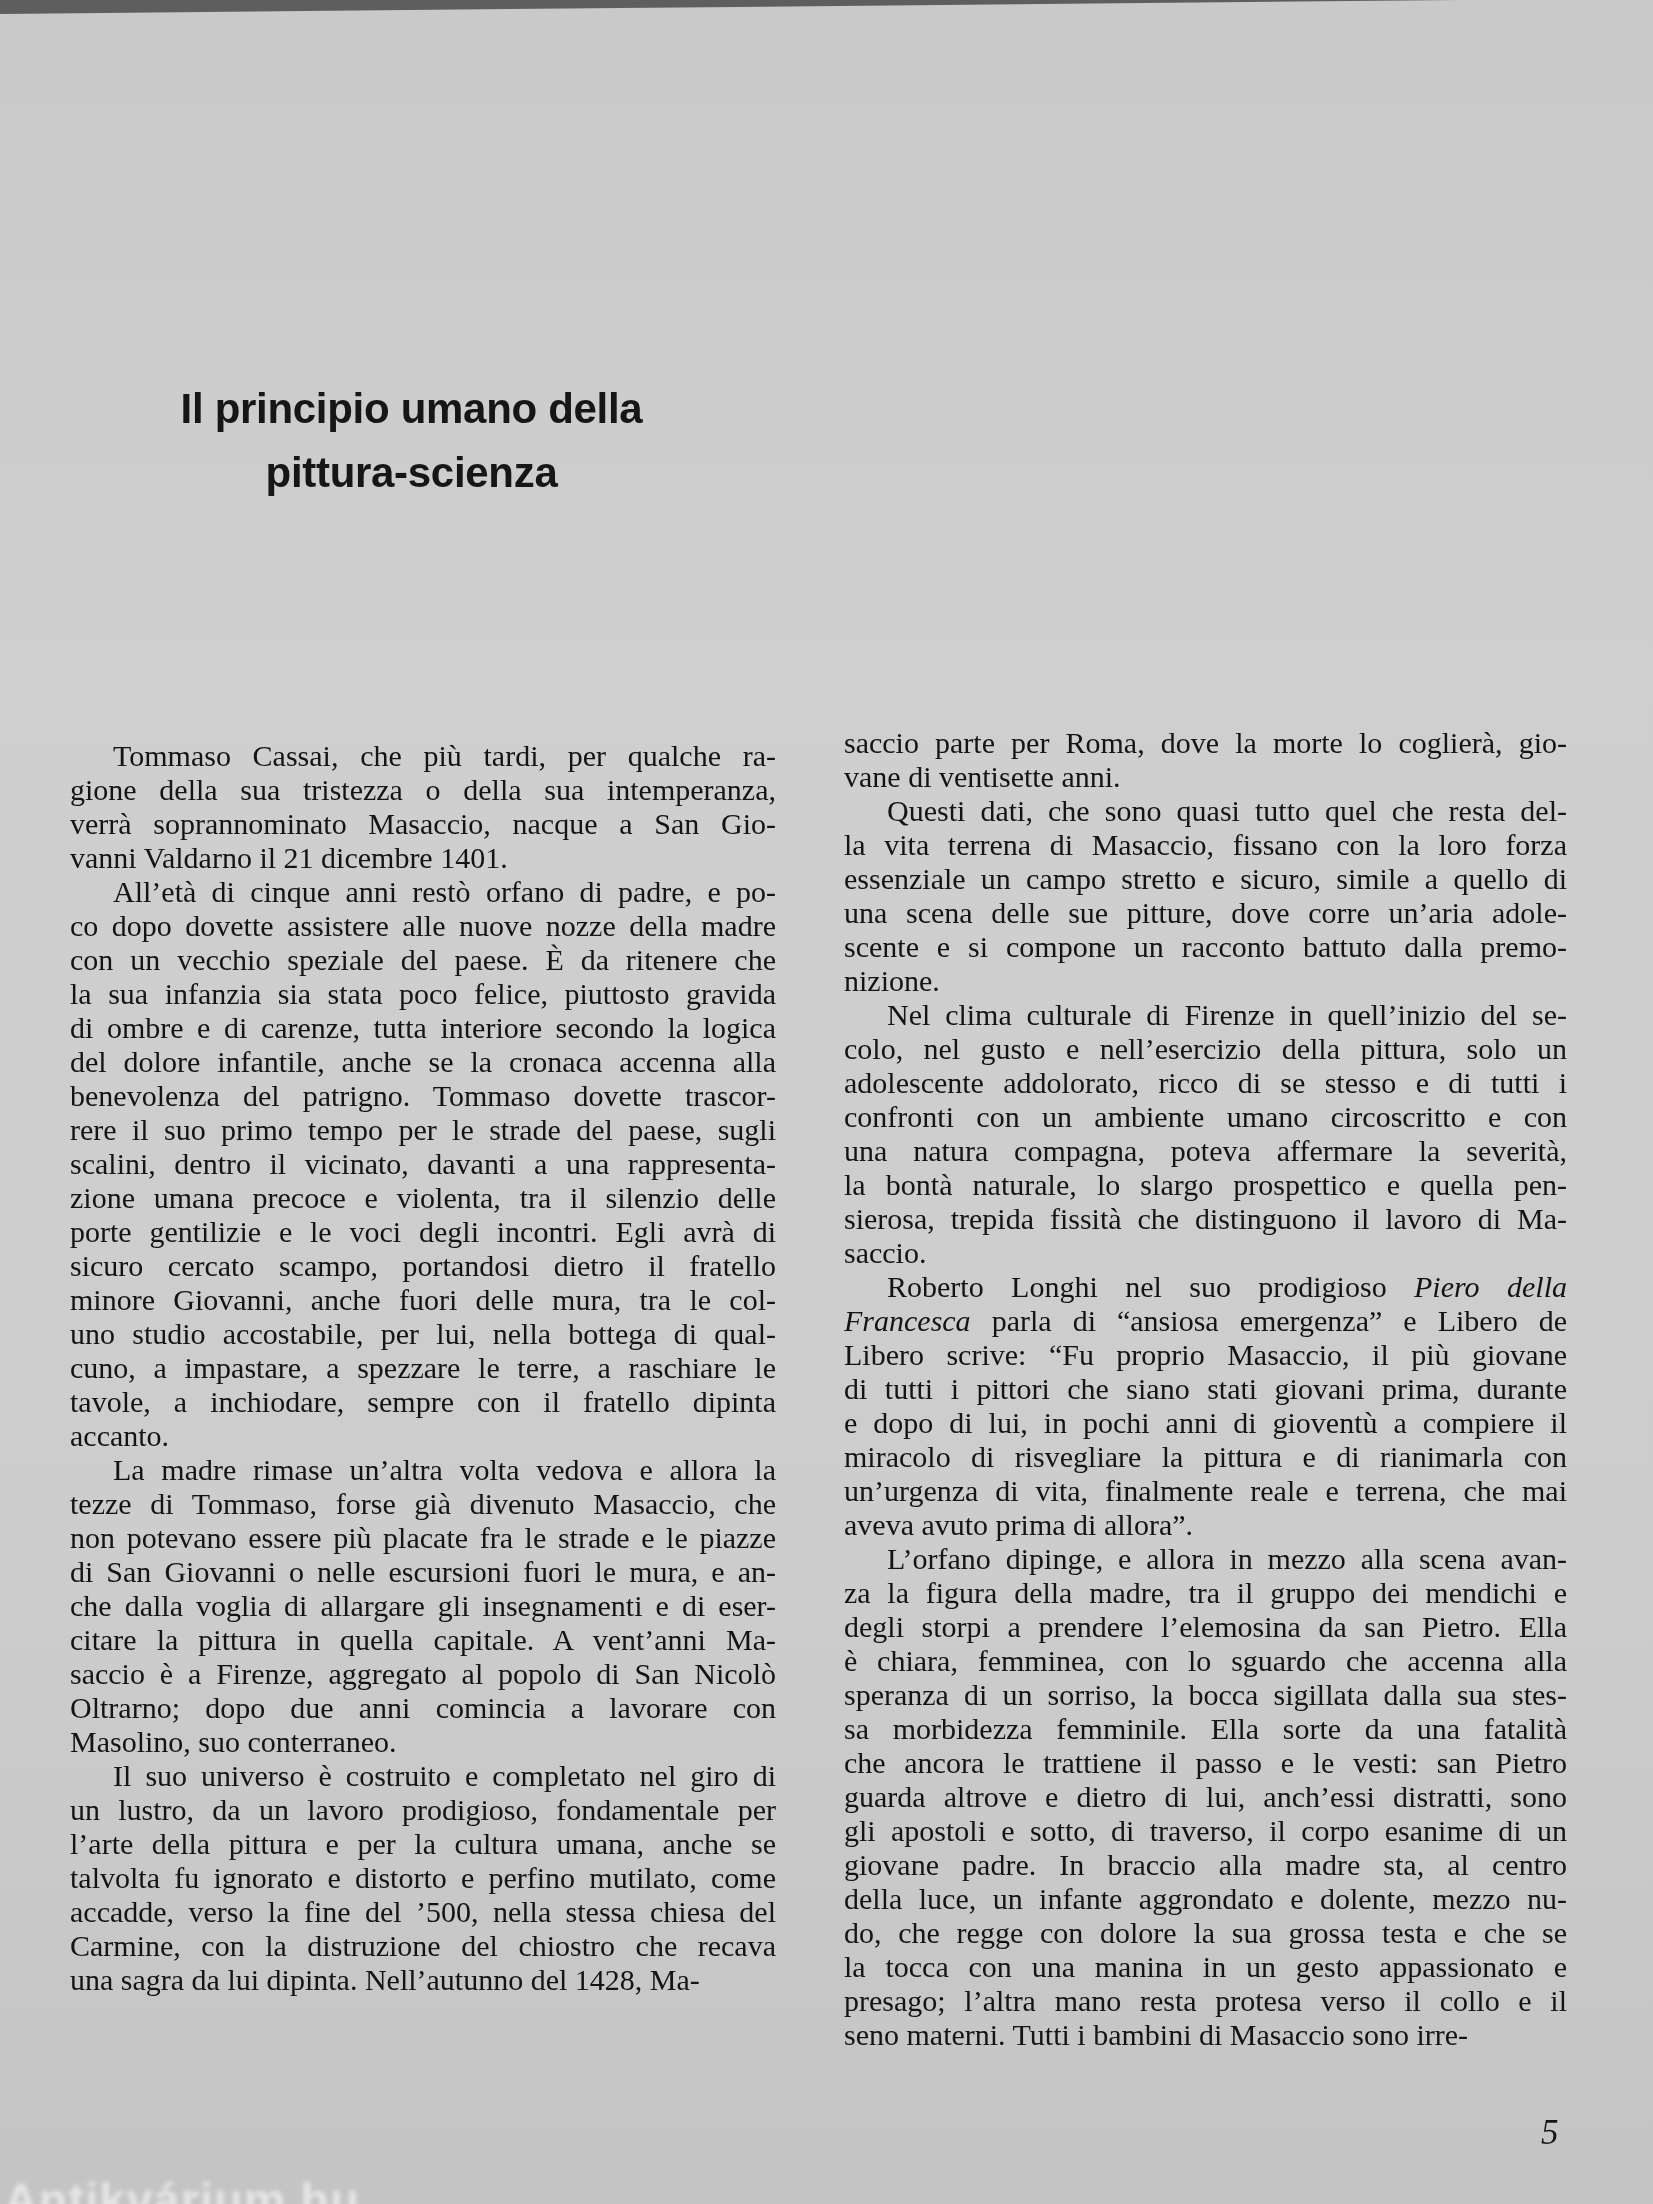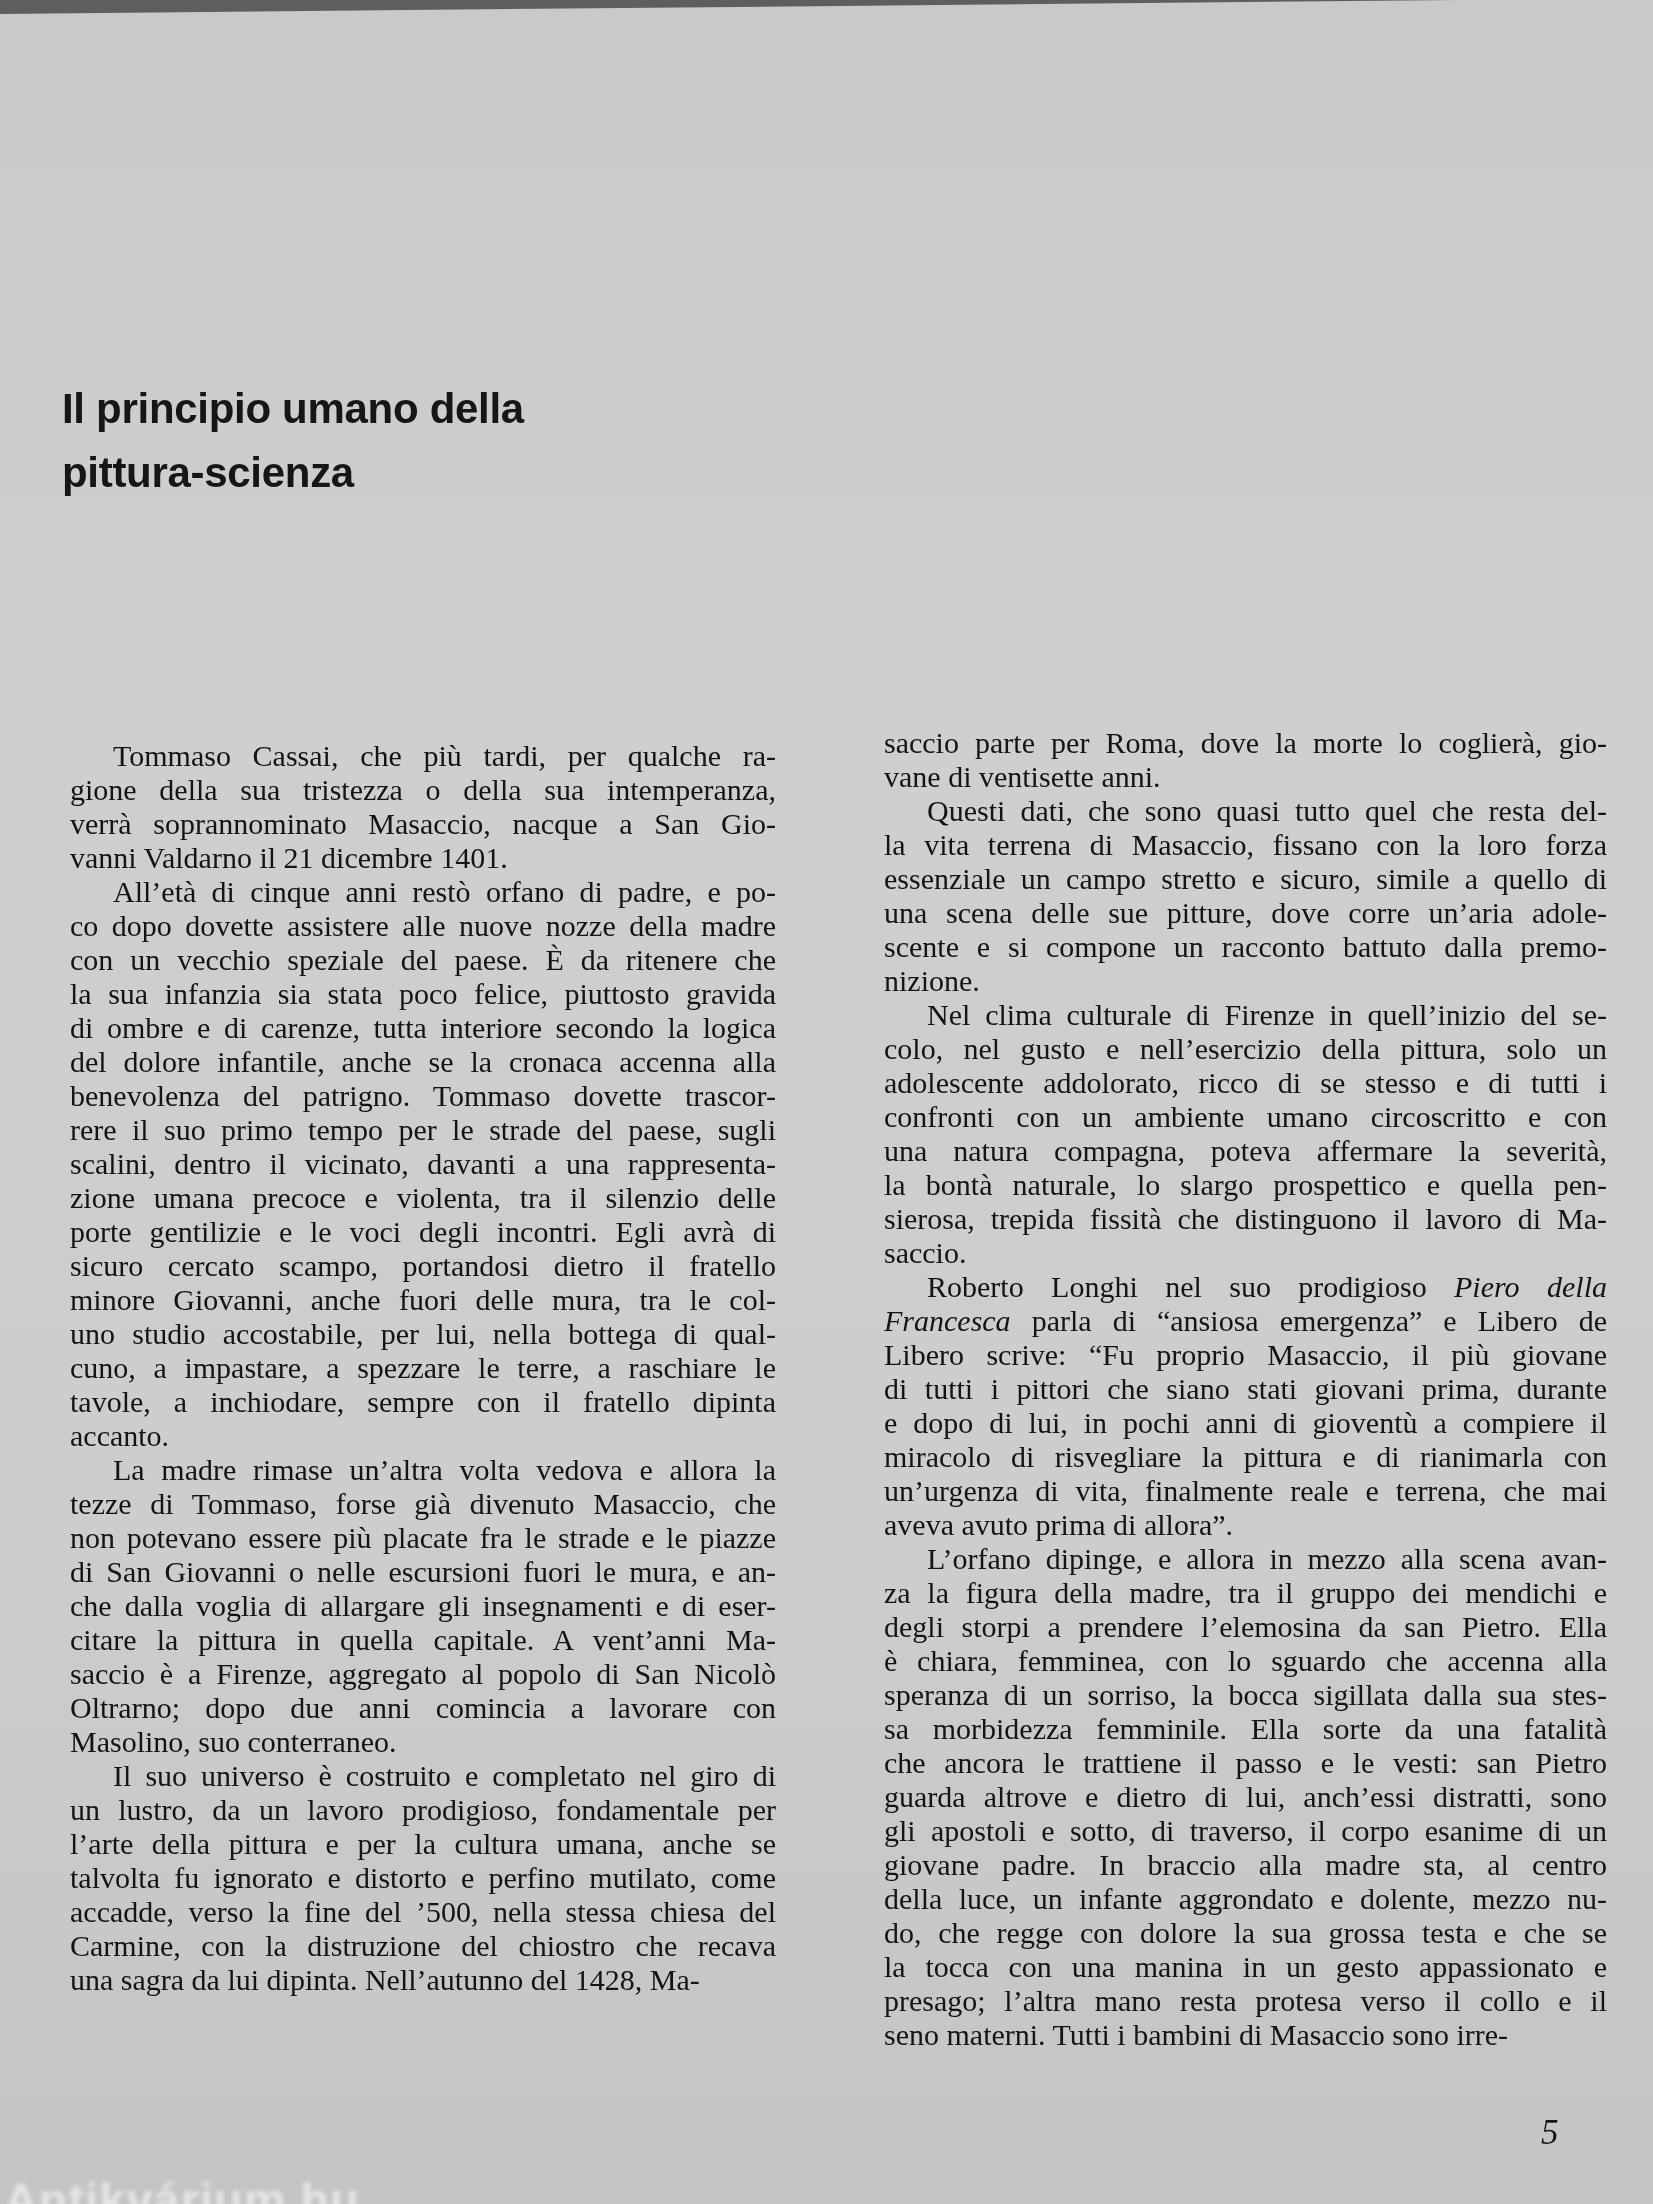--- a/index.html
+++ b/index.html
@@ -12,29 +12,30 @@
   .top-edge {
     position:absolute; left:0; top:0; width:1654px; height:13.6px;
     background:#5e5e5e;
     transform-origin:0 0; transform: skewY(-0.55deg);
   }
   .title {
     position:absolute; left:62px; top:349px; width:699px;
     font-family: "Liberation Sans", "DejaVu Sans", sans-serif;
     font-weight:bold; font-size:42px; line-height:64px; letter-spacing:-0.3px;
     color:#161616;
+    text-align:center;
   }
   .title span { display:block; }
   .col {
     position:absolute; top:726px; width:706px;
     font-size:30px; line-height:34px;
     text-align:justify; hyphens:manual;
   }
   .col-left { left:70px; }
-  .col-right { left:884px; width:723px; }
+  .col-right { left:844px; width:723px; }
   .col p { margin:0; text-indent:0; }
   .line { display:block; text-align:justify; text-align-last:justify; white-space:nowrap; }
   .line.last { text-align-last:left; }
   i.it { }
   .page-number {
     position:absolute; left:1541px; top:2113px;
     font-style:italic; font-size:35px; color:#151515;
   }
   .watermark {
     position:absolute; left:3.9px; top:2172px;

